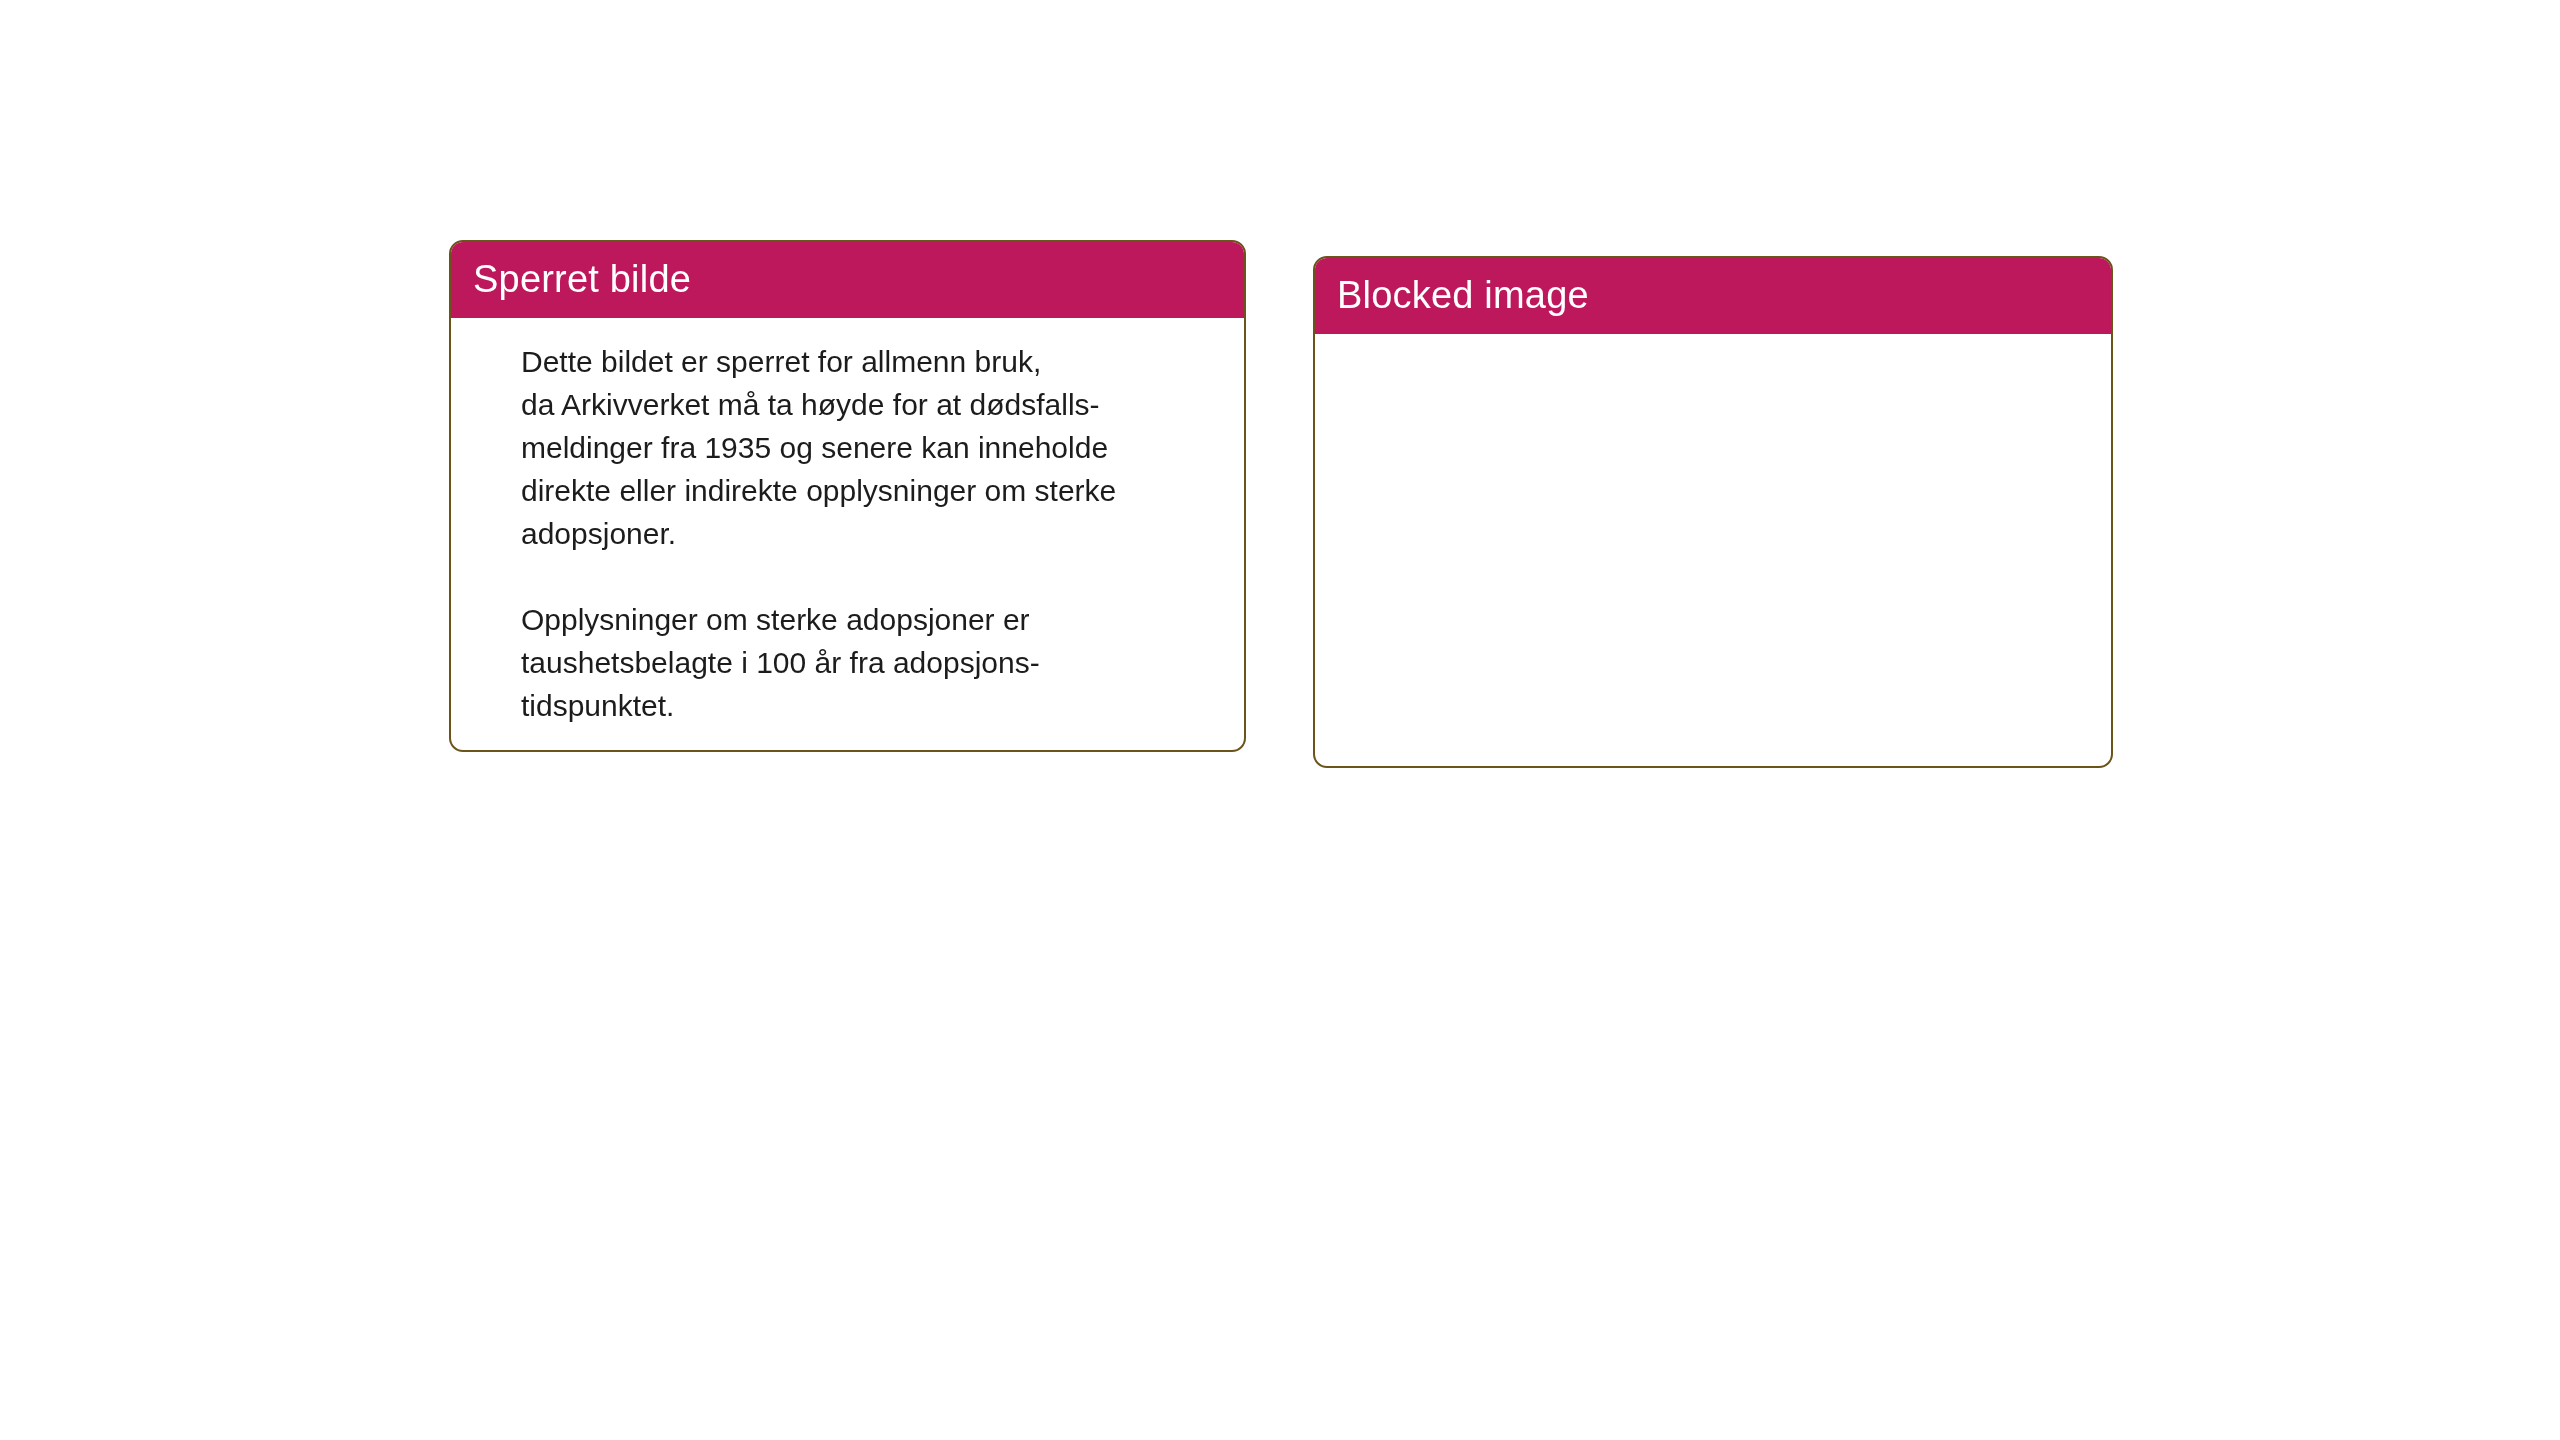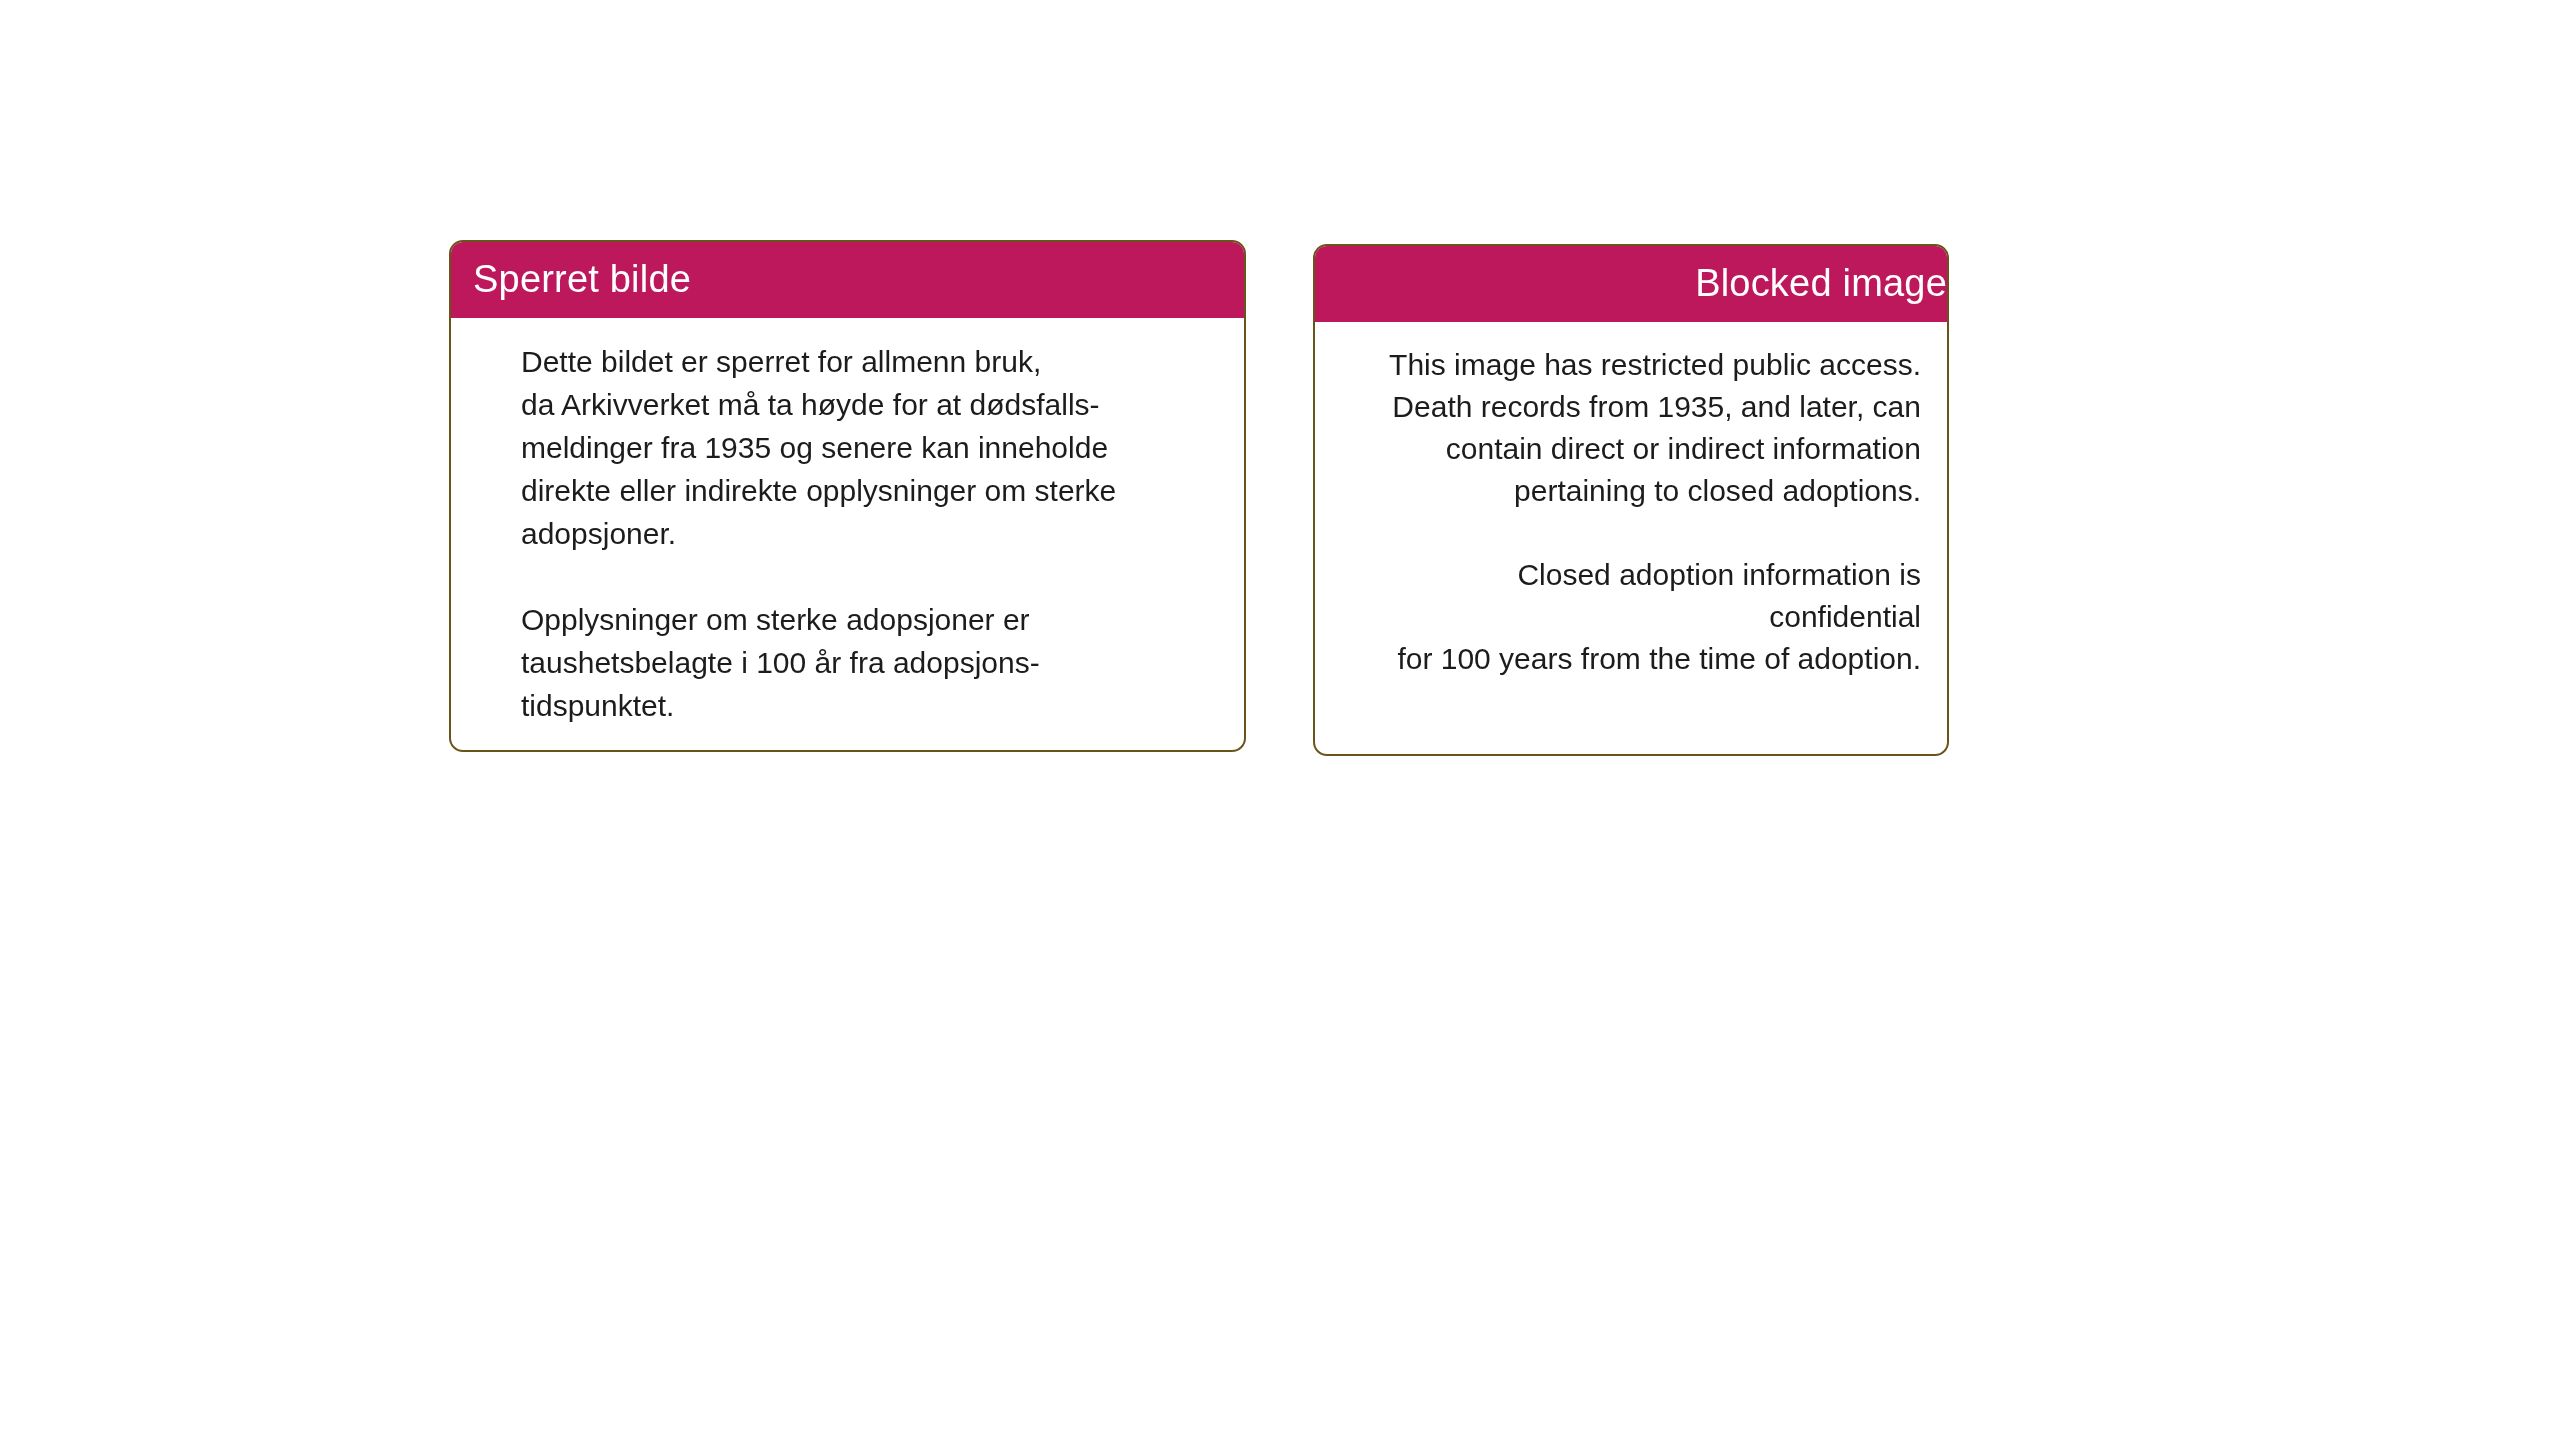--- a/index.html
+++ b/index.html
@@ -45,24 +45,23 @@
     margin-left: 28px;
   }
   #panel-no {
     left: 449px;
     top: 240px;
     width: 797px;
     height: 512px;
   }
   #panel-en {
     left: 1313px;
-    top: 244px;
-    width: 636px;
+    top: 256px;
+    width: 800px;
     height: 512px;
-    text-align: right;
   }
   #panel-en .panel-body {
     padding-left: 36px;
     line-height: 42px;
   }
 </style>
 </head>
 <body>
 
 <div class="stage">
@@ -75,22 +74,15 @@
 direkte eller indirekte opplysninger om sterke
 adopsjoner.
 
 Opplysninger om sterke adopsjoner er
 taushetsbelagte i 100 år fra adopsjons-
 tidspunktet.</div>
   </div>
 
   <div class="panel" id="panel-en">
     <div class="panel-header">Blocked image</div>
-    <div class="panel-body">This image has restricted public access.
-Death records from 1935, and later, can
-contain direct or indirect information
-pertaining to closed adoptions.
-
-Closed adoption information is confidential
-for 100 years from the time of adoption.</div>
   </div>
 
 </div>
 
 </body></html>

